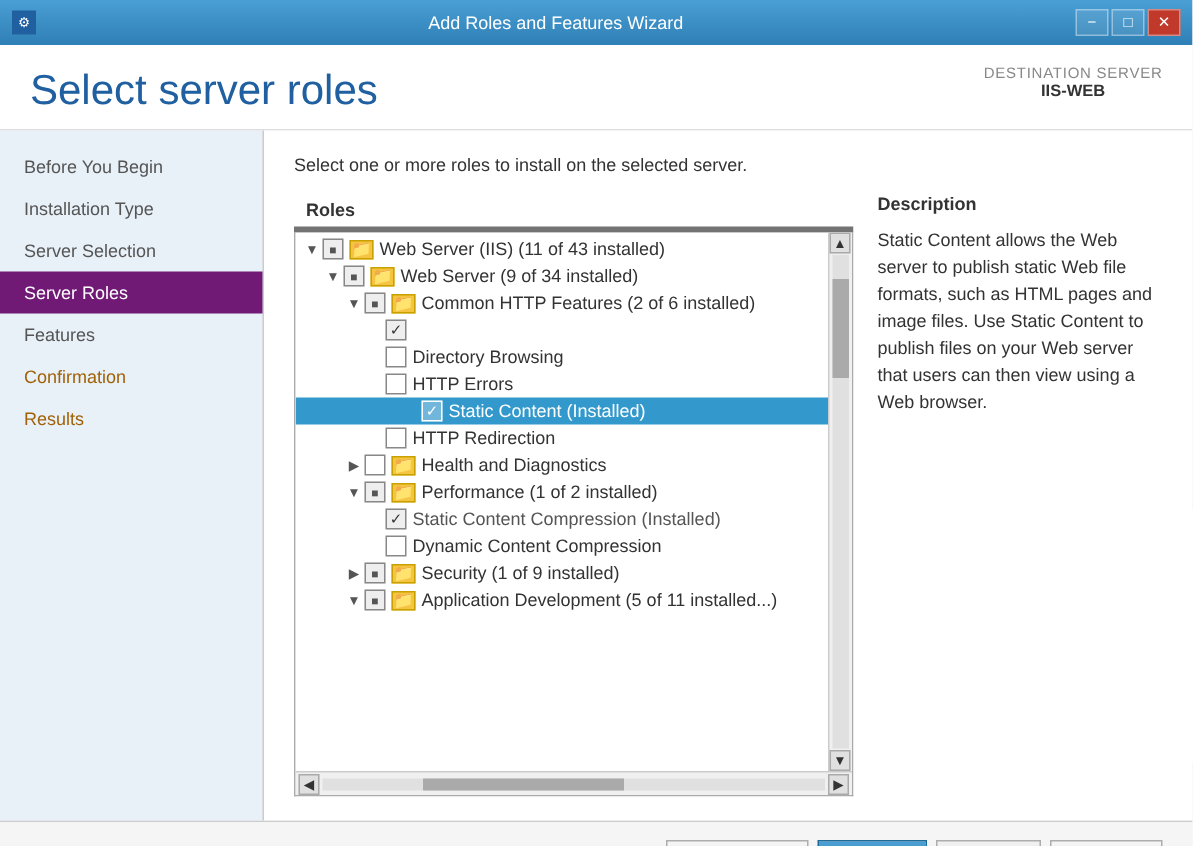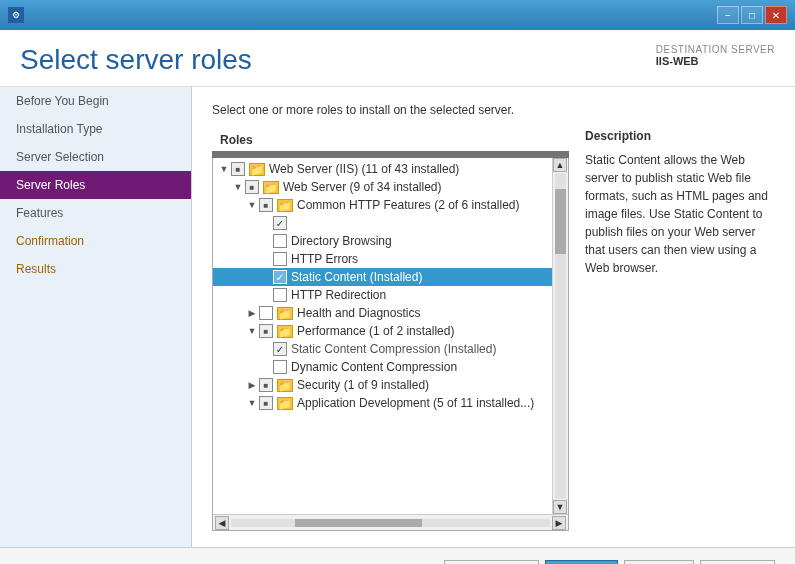--- a/index.html
+++ b/index.html
@@ -22,31 +22,31 @@
 
     .wizard-header {
       background: white;
       padding: 14px 20px 10px 20px;
       border-bottom: 1px solid #ddd;
       display: flex;
       justify-content: space-between;
       align-items: flex-start;
     }
     .wizard-header-title { font-size: 28px; color: #2060a0; font-weight: 300; }
-    .destination-server { text-align: left; font-size: 10px; color: #555; }
+    .destination-server { text-align: center; font-size: 10px; color: #555; }
     .destination-server .label { color: #888; letter-spacing: 0.5px; }
     .destination-server .name { font-weight: bold; color: #333; font-size: 11px; }
 
     .wizard-body { display: flex; height: 460px; }
 
     .wizard-nav {
-      width: 192px;
+      width: 176px;
       background: #e8f0f8;
       border-right: 1px solid #ccc;
-      padding: 0 0;
+      padding: 10px 0;
       flex-shrink: 0;
     }
     .nav-item {
       padding: 7px 16px;
       font-size: 12px;
       color: #555;
       cursor: default;
     }
     .nav-item.active {
       background: #701a75;
@@ -61,21 +61,21 @@
       padding: 16px 20px;
       overflow: hidden;
       display: flex;
       flex-direction: column;
     }
     .content-instruction { font-size: 12px; color: #333; margin-bottom: 12px; }
 
     .roles-section { display: flex; gap: 16px; flex: 1; overflow: hidden; }
 
     .roles-panel { flex: 1; border: 1px solid #aaa; overflow: hidden; display: flex; flex-direction: column; }
-    .roles-header { font-weight: 600; font-size: 12px; padding: 4px 8px; background: white; border-bottom: 7px solid #737373; }
+    .roles-header { font-weight: 600; font-size: 12px; padding: 4px 8px; background: white; border-bottom: 4px solid #737373; }
 
     .roles-tree { flex: 1; overflow-y: auto; overflow-x: hidden; background: white; padding: 2px 0; }
 
     .tree-item { display: flex; align-items: center; padding: 2px 4px; cursor: default; white-space: nowrap; }
     .tree-item.selected { background: #3399cc; color: white; }
     .tree-item.selected .checkbox-label { color: white; }
 
     .expand-arrow { width: 14px; display: inline-flex; align-items: center; justify-content: center; font-size: 9px; color: #555; flex-shrink: 0; }
     .expand-arrow.expanded::before { content: '▼'; }
     .expand-arrow.collapsed::before { content: '▶'; }
@@ -133,20 +133,21 @@
 
     .app-icon { width: 16px; height: 16px; background: #2060a0; display: inline-flex; align-items: center; justify-content: center; color: white; font-size: 9px; }
   </style>
 </head>
 <body>
 
 <div class="title-bar">
   <div class="title-bar-left">
     <div class="app-icon">⚙</div>
   </div>
+  <div class="title-bar-title">Add Roles and Features Wizard</div>
   <div class="title-bar-controls">
     <div class="tb-btn">−</div>
     <div class="tb-btn">□</div>
     <div class="tb-btn close">✕</div>
   </div>
 </div>
 
 <div class="wizard-header">
   <div class="wizard-header-title">Select server roles</div>
   <div class="destination-server">
@@ -200,21 +201,21 @@
                 <div class="tree-item" style="padding-left: 46px;">
                   <span class="expand-arrow spacer"></span>
                   <span class="checkbox "></span>
                   <span class="checkbox-label">Directory Browsing</span>
                 </div>
                 <div class="tree-item" style="padding-left: 46px;">
                   <span class="expand-arrow spacer"></span>
                   <span class="checkbox "></span>
                   <span class="checkbox-label">HTTP Errors</span>
                 </div>
-                <div class="tree-item selected" style="padding-left: 46px;">
+                <div class="tree-item selected" style="padding-left: 70px;">
                   <span class="expand-arrow spacer"></span>
                   <span class="checkbox checked" style="border-color: white; background: rgba(255, 255, 255, 0.3);"></span>
                   <span class="checkbox-label">Static Content (Installed)</span>
                 </div>
                 <div class="tree-item" style="padding-left: 46px;">
                   <span class="expand-arrow spacer"></span>
                   <span class="checkbox "></span>
                   <span class="checkbox-label">HTTP Redirection</span>
                 </div>
                 <div class="tree-item" style="padding-left: 32px;">

